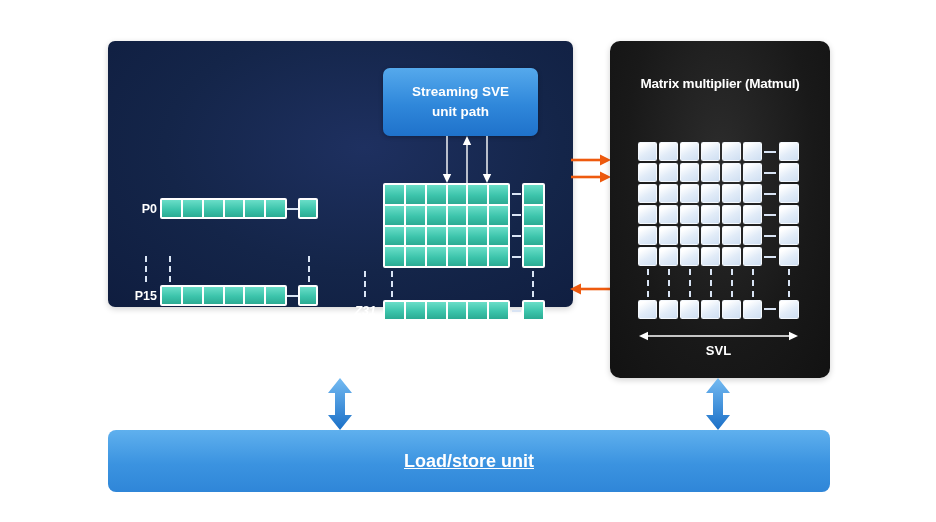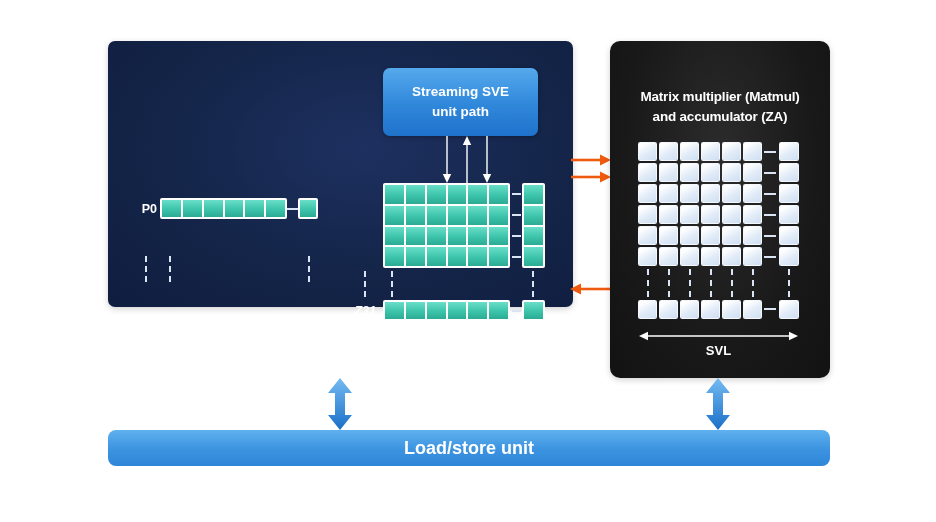--- a/index.html
+++ b/index.html
@@ -77,20 +77,33 @@
         </div>
       <div class="hdash" style="width:11px;"></div>
       <div class="single" style="width:20px; height:21px;"></div>
     </div>
 
 
     <div class="abs vdash" style="left:37px; top:215px; height:26px;"></div>
     <div class="abs vdash" style="left:61px; top:215px; height:26px;"></div>
     <div class="abs vdash" style="left:200px; top:215px; height:26px;"></div>
 
+    <div class="abs prow" style="left:17px; top:244px; height:21px;">
+      <div class="reg-label" style="width:32px; height:21px;">P15</div>
+      <div class="strip" style="width: 127px; height: 21px; margin-left: 3px; grid-template-columns: repeat(6, 1fr);">
+          <div class="teal-cell"></div>
+          <div class="teal-cell"></div>
+          <div class="teal-cell"></div>
+          <div class="teal-cell"></div>
+          <div class="teal-cell"></div>
+          <div class="teal-cell"></div>
+        </div>
+      <div class="hdash" style="width:11px;"></div>
+      <div class="single" style="width:20px; height:21px;"></div>
+    </div>
 
 
     <div class="abs strip" style="left: 275px; top: 142px; width: 127px; height: 85px; grid-template-columns: repeat(6, 1fr);">
         <div class="teal-cell"></div>
         <div class="teal-cell"></div>
         <div class="teal-cell"></div>
         <div class="teal-cell"></div>
         <div class="teal-cell"></div>
         <div class="teal-cell"></div>
         <div class="teal-cell"></div>
@@ -157,23 +170,22 @@
     <line x1="1" y1="7" x2="31" y2="7" stroke="#ee5a0e" stroke-width="2.6"></line>
     <path d="M41,7 L30,1.6 L30,12.4 Z" fill="#ee5a0e"></path>
   </svg>
   <svg class="abs" style="left:570px; top:282px;" width="41" height="14">
     <line x1="40" y1="7" x2="10" y2="7" stroke="#ee5a0e" stroke-width="2.6"></line>
     <path d="M0,7 L11,1.6 L11,12.4 Z" fill="#ee5a0e"></path>
   </svg>
 
   <div class="abs panel-black" style="left:610px; top:41px; width:220px; height:337px;">
 
-    <div class="abs za-title" style="left:0; top:46px; width:220px;">
+    <div class="abs za-title" style="left:0; top:33px; width:220px;">
       <div>Matrix multiplier (Matmul)</div>
-      <div>and accumulator (ZA)</div>
     </div>
 
     <div class="abs za-strip" style="left: 28px; top: 101px; width: 124px; height: 124px; grid-template-columns: repeat(6, 1fr);">
         <div class="za-cell"></div>
         <div class="za-cell"></div>
         <div class="za-cell"></div>
         <div class="za-cell"></div>
         <div class="za-cell"></div>
         <div class="za-cell"></div>
         <div class="za-cell"></div>
@@ -263,17 +275,17 @@
   <svg class="abs" style="left:703px; top:378px;" width="30" height="52">
     <defs>
       <linearGradient id="bg2" x1="0" y1="0" x2="0" y2="1">
         <stop offset="0" stop-color="#74bbf2"></stop>
           <stop offset="1" stop-color="#1a6fc7"></stop>
       </linearGradient>
     </defs>
     <path d="M15,0 L27,15 L20,15 L20,37 L27,37 L15,52 L3,37 L10,37 L10,15 L3,15 Z" fill="url(#bg2)"></path>
   </svg>
 
-  <div class="abs bar" style="left:108px; top:430px; width:722px; height:36px;">
+  <div class="abs bar" style="left:108px; top:430px; width:722px; height:62px;text-decoration:underline;">
     <span>Load/store unit</span>
   </div>
 
 </div>
 
 </body></html>

